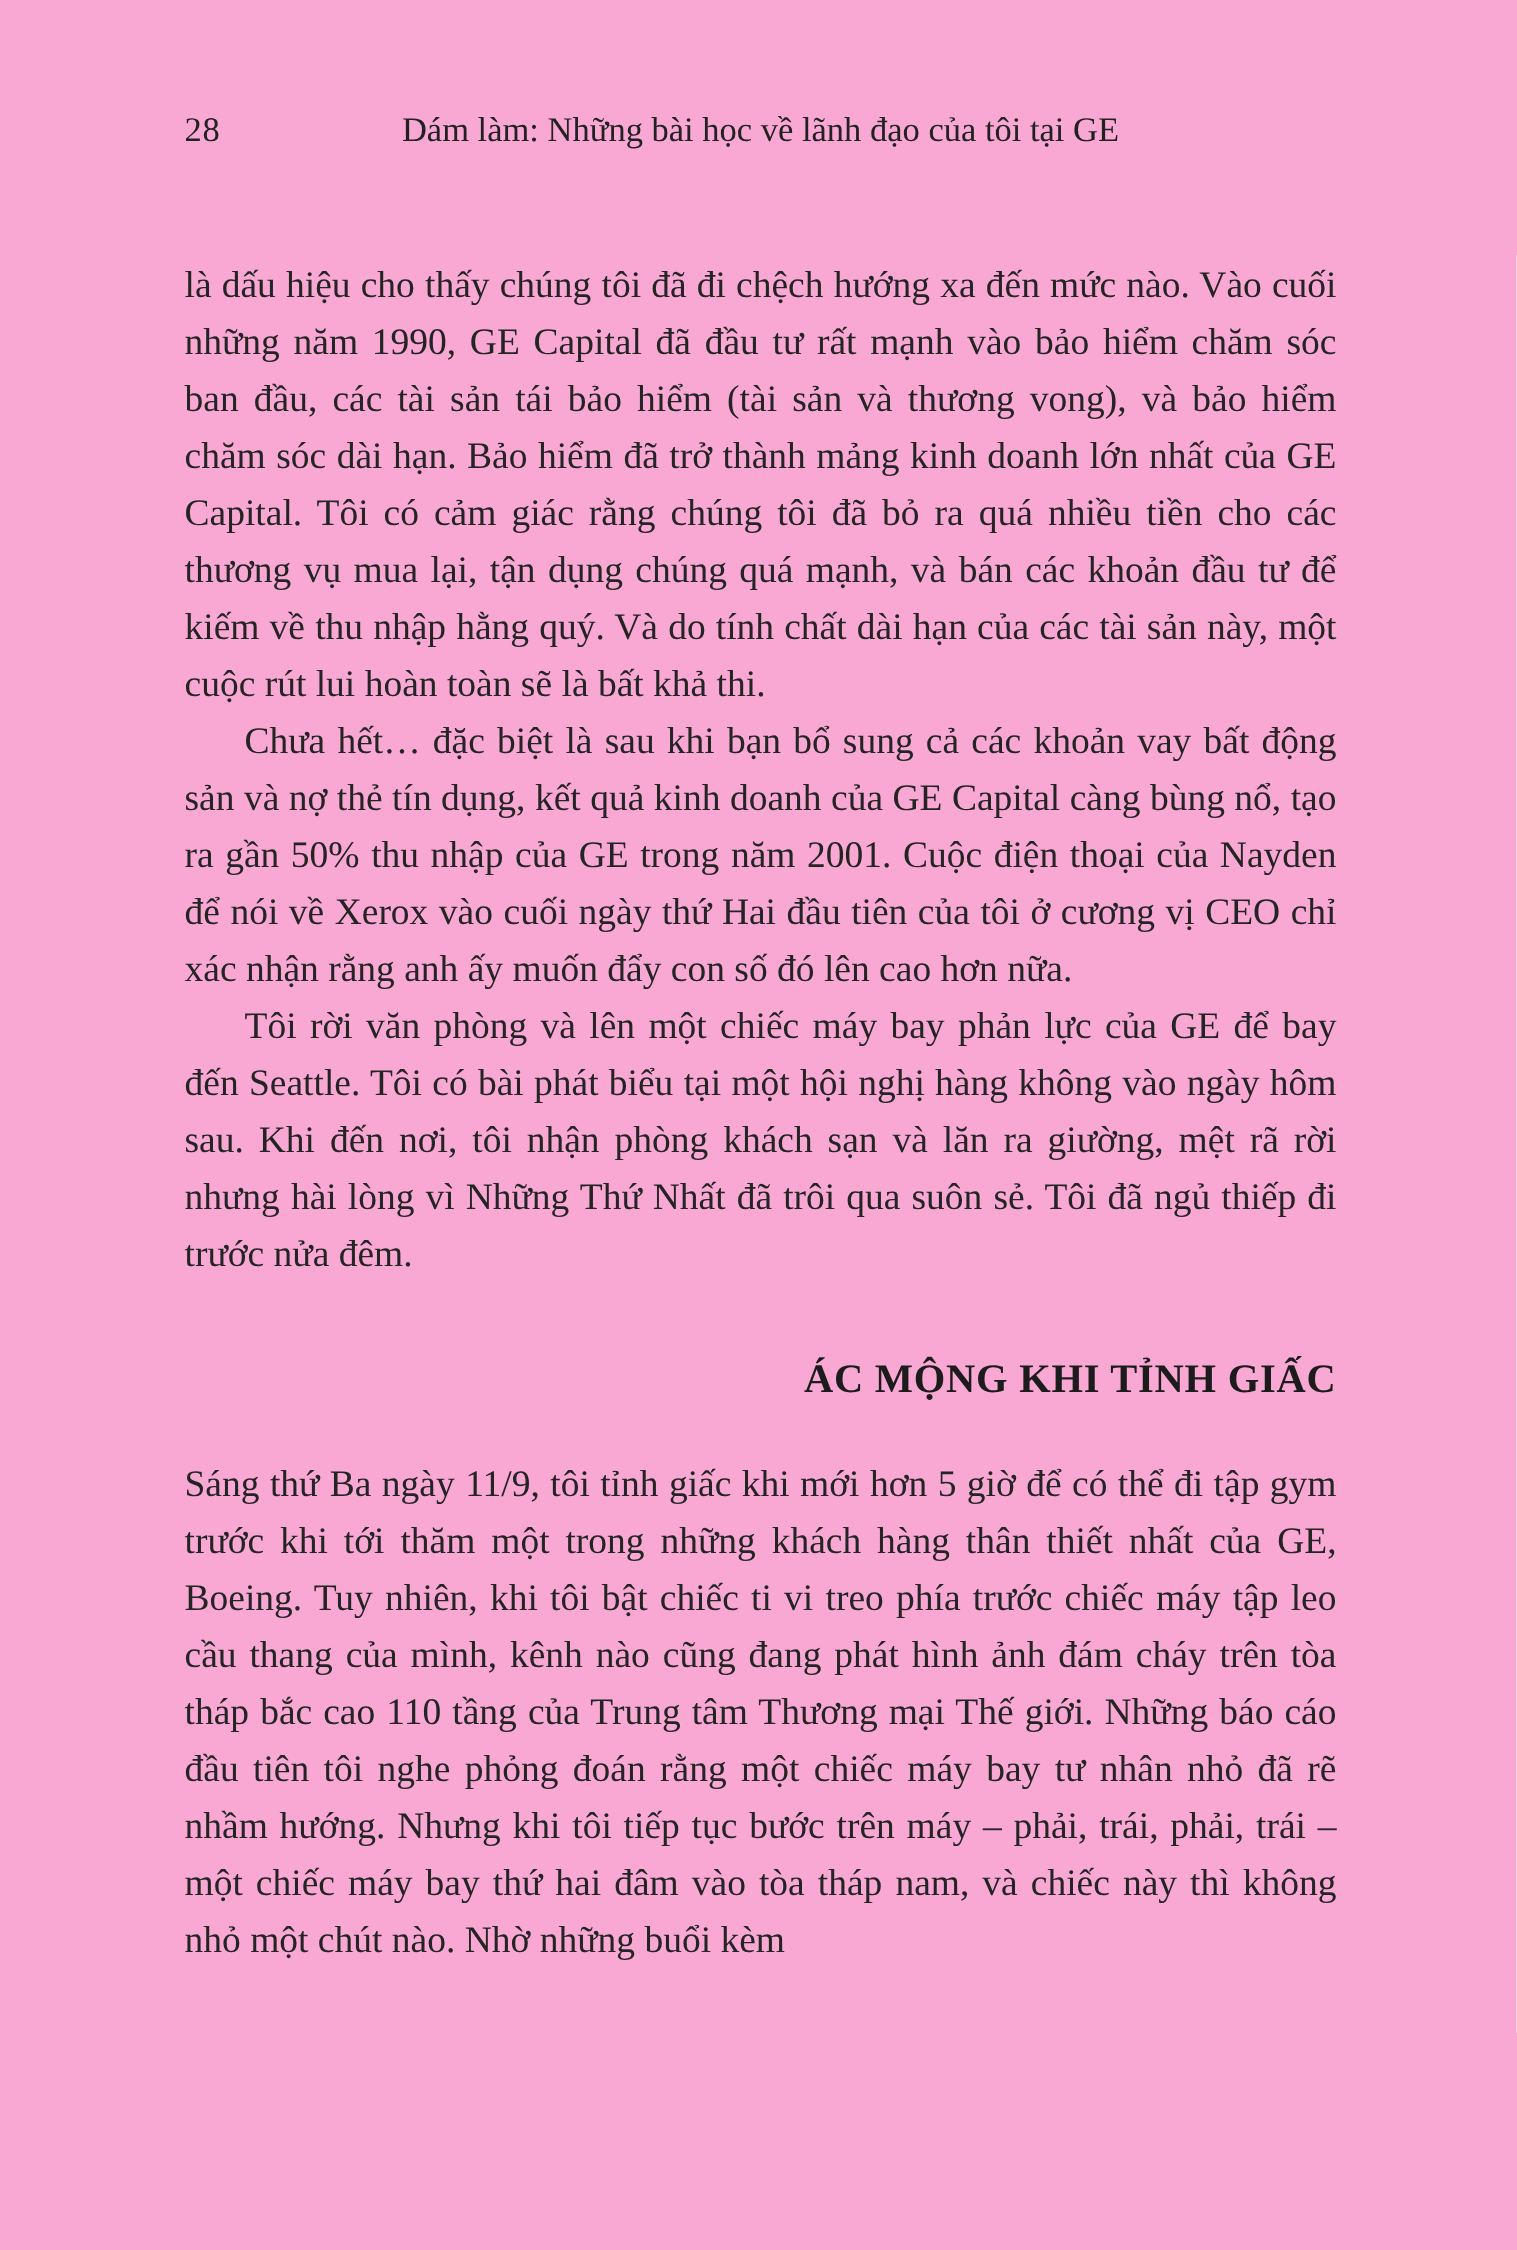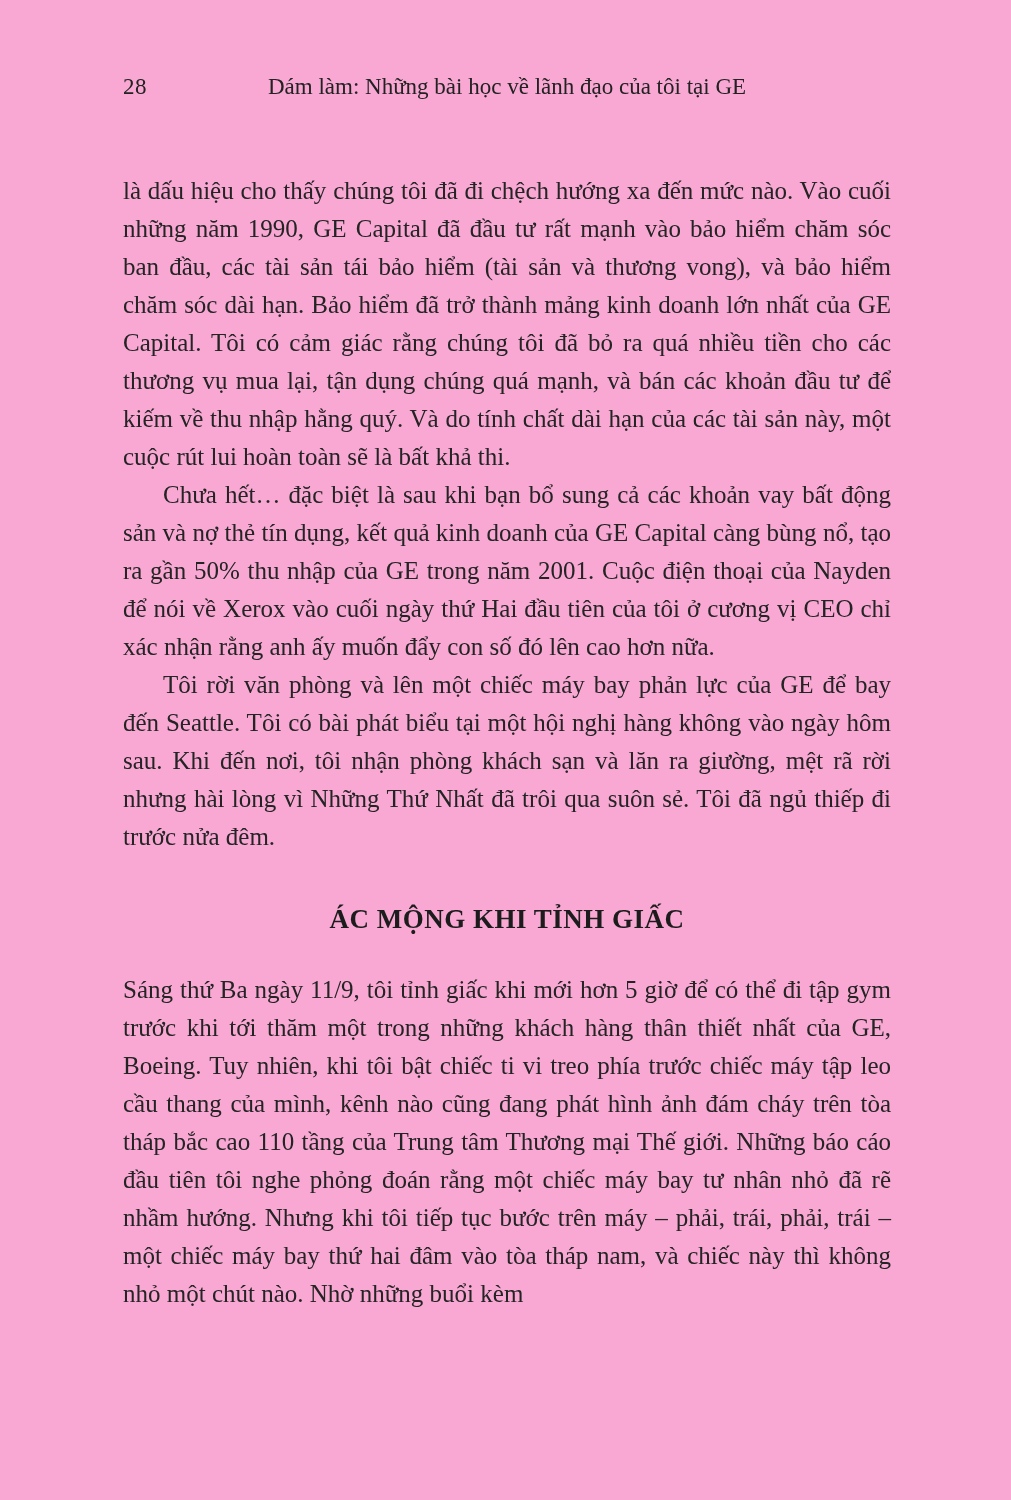--- a/index.html
+++ b/index.html
@@ -52,21 +52,21 @@
     font-size: 25px;
     line-height: 38px;
     text-align: justify;
     color: #242424;
   }
   .para.indent {
     text-indent: 40px;
   }
   .section-heading {
     margin: 48px 0 36px 0;
-    text-align: center;
+    text-align: right;
     font-size: 27px;
     font-weight: bold;
     letter-spacing: 0.5px;
     color: #1c1c1c;
   }
 </style>
 </head>
 <body>
 
 <div class="page">

